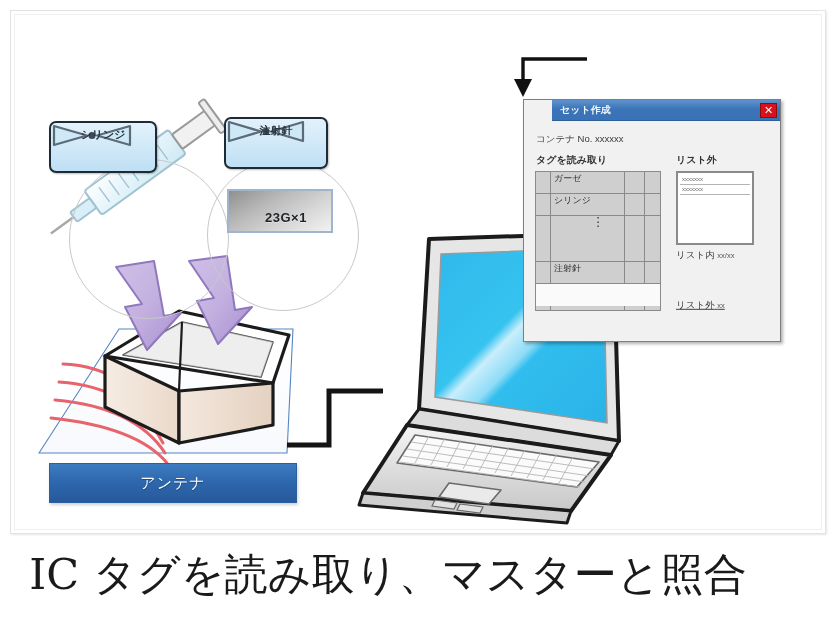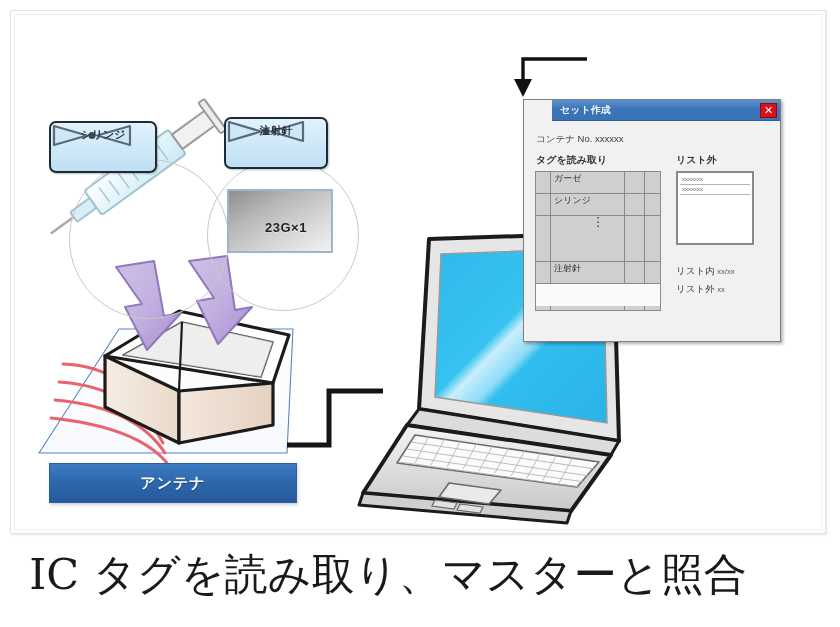--- a/index.html
+++ b/index.html
@@ -109,21 +109,21 @@
     position: absolute;
     left: 38px; top: 452px;
     width: 248px; height: 40px;
     background: linear-gradient(180deg,#3d7cc0 0%, #2e68ae 45%, #27599a 100%);
     border: 1px solid #2b5f9e;
     box-shadow: 1px 2px 3px rgba(0,0,0,0.18);
     box-sizing: border-box;
     display:flex; align-items:center; justify-content:center;
   }
   .ant-label span {
-    color:#ffffff; font-size:15px; font-weight:bold;
+    color:#ffffff; font-size:15px; font-weight:normal;
     letter-spacing:1px;
     text-shadow: 0 1px 1px rgba(0,0,0,0.35);
   }
 
   
   .dialog {
     position: absolute;
     left: 512px; top: 88px;
     width: 258px; height: 243px;
     background: #f1f1f1;
@@ -221,22 +221,22 @@
     padding-left: 2px;
     line-height: 9px;
     overflow: hidden;
     white-space: nowrap;
   }
   .dlg-stat {
     position:absolute; left:152px;
     font-size:9.5px; color:#3a3a3a; white-space:nowrap;
     transform: scaleY(0.95);
   }
-  .dlg-stat.s1 { top:144px; }
-  .dlg-stat.s2 { top:162px; }
+  .dlg-stat.s1 { top:128px; }
+  .dlg-stat.s2 { top:178px;text-decoration:underline; }
   .dlg-stat .num { font-size:7.5px; color:#555; }
 
   
   .leader-text {
     position:absolute;
     left:576px; top:24px;
     font-family: "DejaVu Serif", "Liberation Serif", serif;
     font-size: 31px;
     line-height: 34px;
     color:#131313;
@@ -388,21 +388,21 @@
 
         <g>
           <path d="M 576 48 L 512 48 L 512 70" fill="none" stroke="#111111" stroke-width="3.4"></path>
           <path d="M 503 68 L 521 68 L 512 86 Z" fill="#111111"></path>
         </g>
       </svg>
 
       <div class="magcircle" style="left:58px; top:148px; width:160px; height:160px;"></div>
       <div class="magcircle" style="left:196px; top:148px; width:152px; height:152px;"></div>
 
-      <div class="needle-pack" style="left:216px; top:178px; width:106px; height:64px;">
+      <div class="needle-pack" style="left:216px; top:178px; width:106px; height:44px;">
         <span>23G×1</span>
       </div>
 
       <div class="ictag" style="left:38px; top:110px; width:108px; height:52px;">
         <svg class="bowtie" width="82" height="26" viewBox="0 0 82 26">
           <path d="M 3 3 L 36 12.5 L 3 22 Z" fill="#cfe8f8" stroke="#5b6b78" stroke-width="2.2" stroke-linejoin="round"></path>
           <path d="M 79 3 L 46 12.5 L 79 22 Z" fill="#cfe8f8" stroke="#5b6b78" stroke-width="2.2" stroke-linejoin="round"></path>
           <circle cx="41" cy="12.5" r="3.6" fill="#3d4b57"></circle>
         </svg>
         <span class="tag-label">シリンジ</span>

